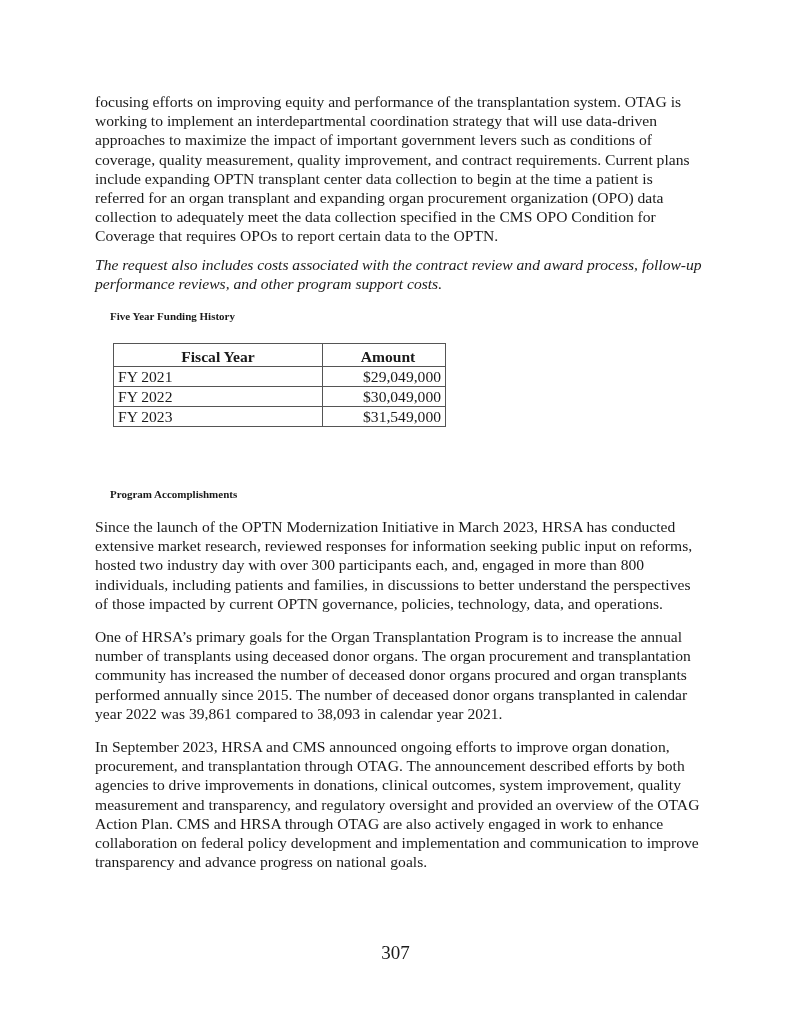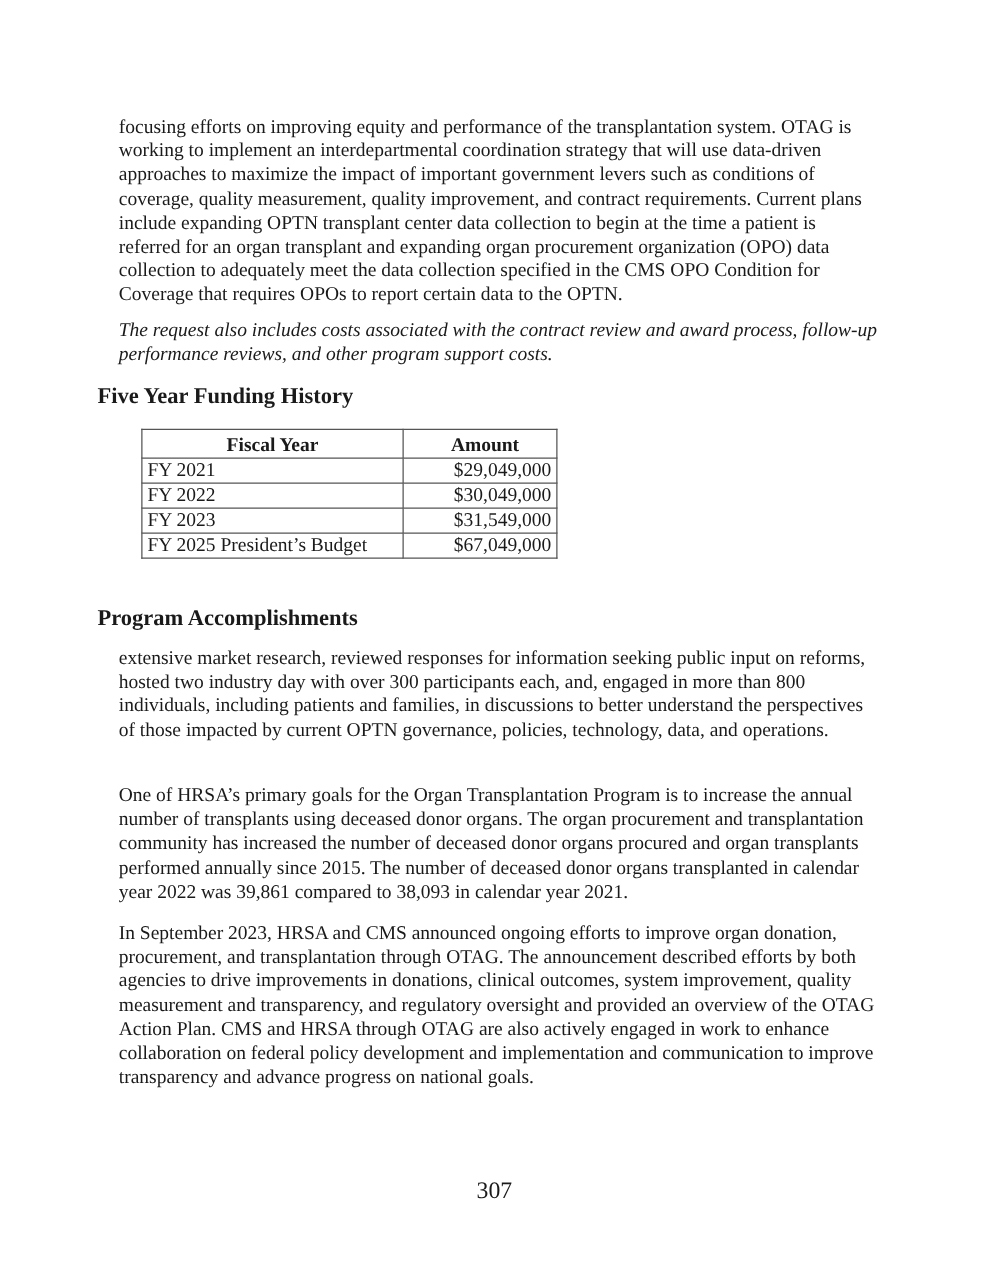--- a/index.html
+++ b/index.html
@@ -4,21 +4,21 @@
 <style>
   html, body { margin: 0; padding: 0; background: #ffffff; }
   body { width: 791px; height: 1024px; position: relative; overflow: hidden; }
   .page {
     position: absolute; left: 0; top: 0; width: 791px; height: 941px;
     font-family: "Liberation Serif", "DejaVu Serif", serif;
     font-size: 15.6px; color: #1a1a1a;
   }
   .para { position: absolute; left: 95px; width: 620px; }
   .line { display: block; height: 19.2px; line-height: 19.2px; white-space: nowrap; }
-  .heading { position: absolute; left: 78px; font-weight: bold; font-size: 18px; line-height: 19px; white-space: nowrap; }
+  .heading { position: absolute; left: 110px; font-weight: bold; font-size: 11px; line-height: 19px; white-space: nowrap; }
   table.funding {
     position: absolute; left: 101px; top: 343px;
     border-collapse: collapse; font-size: 15.6px; margin-left: 12px;
   }
   table.funding td, table.funding th {
     border: 1px solid #555; padding: 0 4px; height: 19px; line-height: 19px; white-space: nowrap;
   }
   table.funding th { font-weight: bold; text-align: center; padding-top: 3px; }
   table.funding td.fy { width: 200px; text-align: left; }
   table.funding td.amt { width: 106px; text-align: right; }
@@ -62,30 +62,27 @@
         <td class="amt">$29,049,000</td>
       </tr>
       <tr>
         <td class="fy">FY 2022</td>
         <td class="amt">$30,049,000</td>
       </tr>
       <tr>
         <td class="fy">FY 2023</td>
         <td class="amt">$31,549,000</td>
       </tr>
-      <tr>
-        <td class="fy">FY 2025 President’s Budget</td>
-        <td class="amt">$67,049,000</td>
-      </tr>
     </tbody>
   </table>
 
   <div class="heading" style="top:485px;">Program Accomplishments</div>
 
   <div class="para" style="top:517px;">
+    <span class="line">Since the launch of the OPTN Modernization Initiative in March 2023, HRSA has conducted</span>
     <span class="line">extensive market research, reviewed responses for information seeking public input on reforms,</span>
     <span class="line">hosted two industry day with over 300 participants each, and, engaged in more than 800</span>
     <span class="line">individuals, including patients and families, in discussions to better understand the perspectives</span>
     <span class="line">of those impacted by current OPTN governance, policies, technology, data, and operations.</span>
   </div>
 
   <div class="para" style="top:627px;">
     <span class="line">One of HRSA’s primary goals for the Organ Transplantation Program is to increase the annual</span>
     <span class="line">number of transplants using deceased donor organs.  The organ procurement and transplantation</span>
     <span class="line">community has increased the number of deceased donor organs procured and organ transplants</span>

